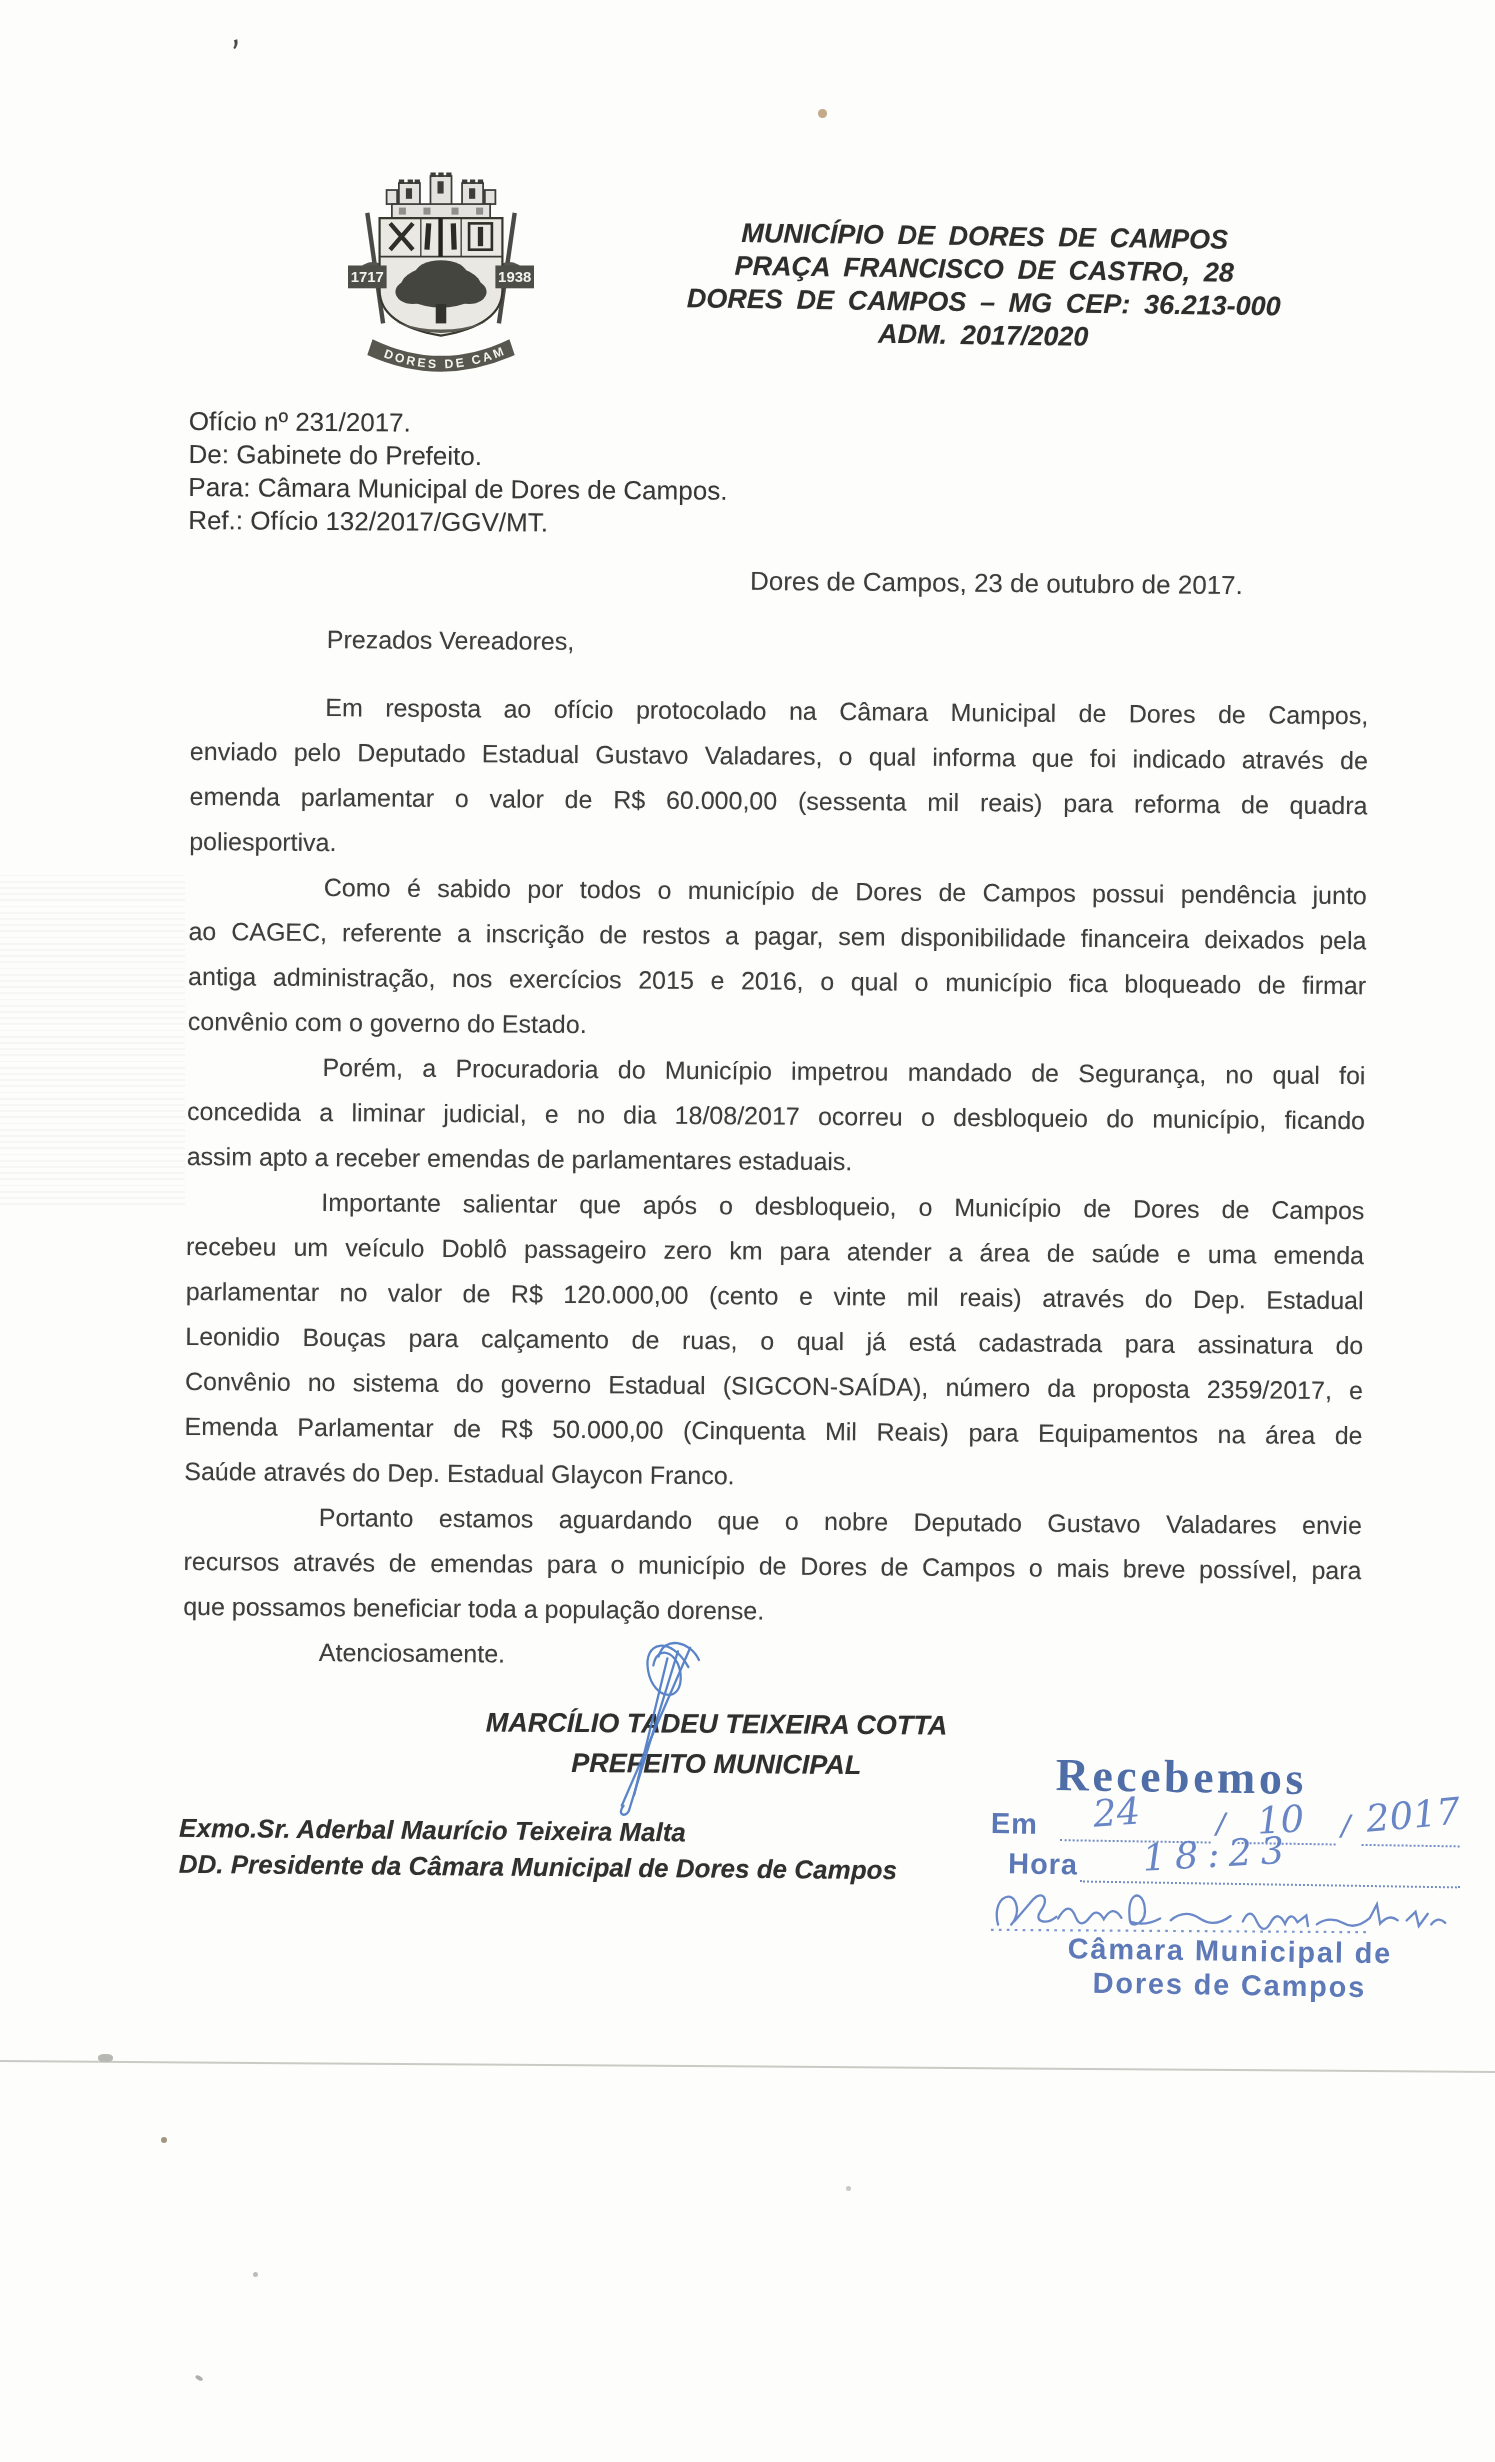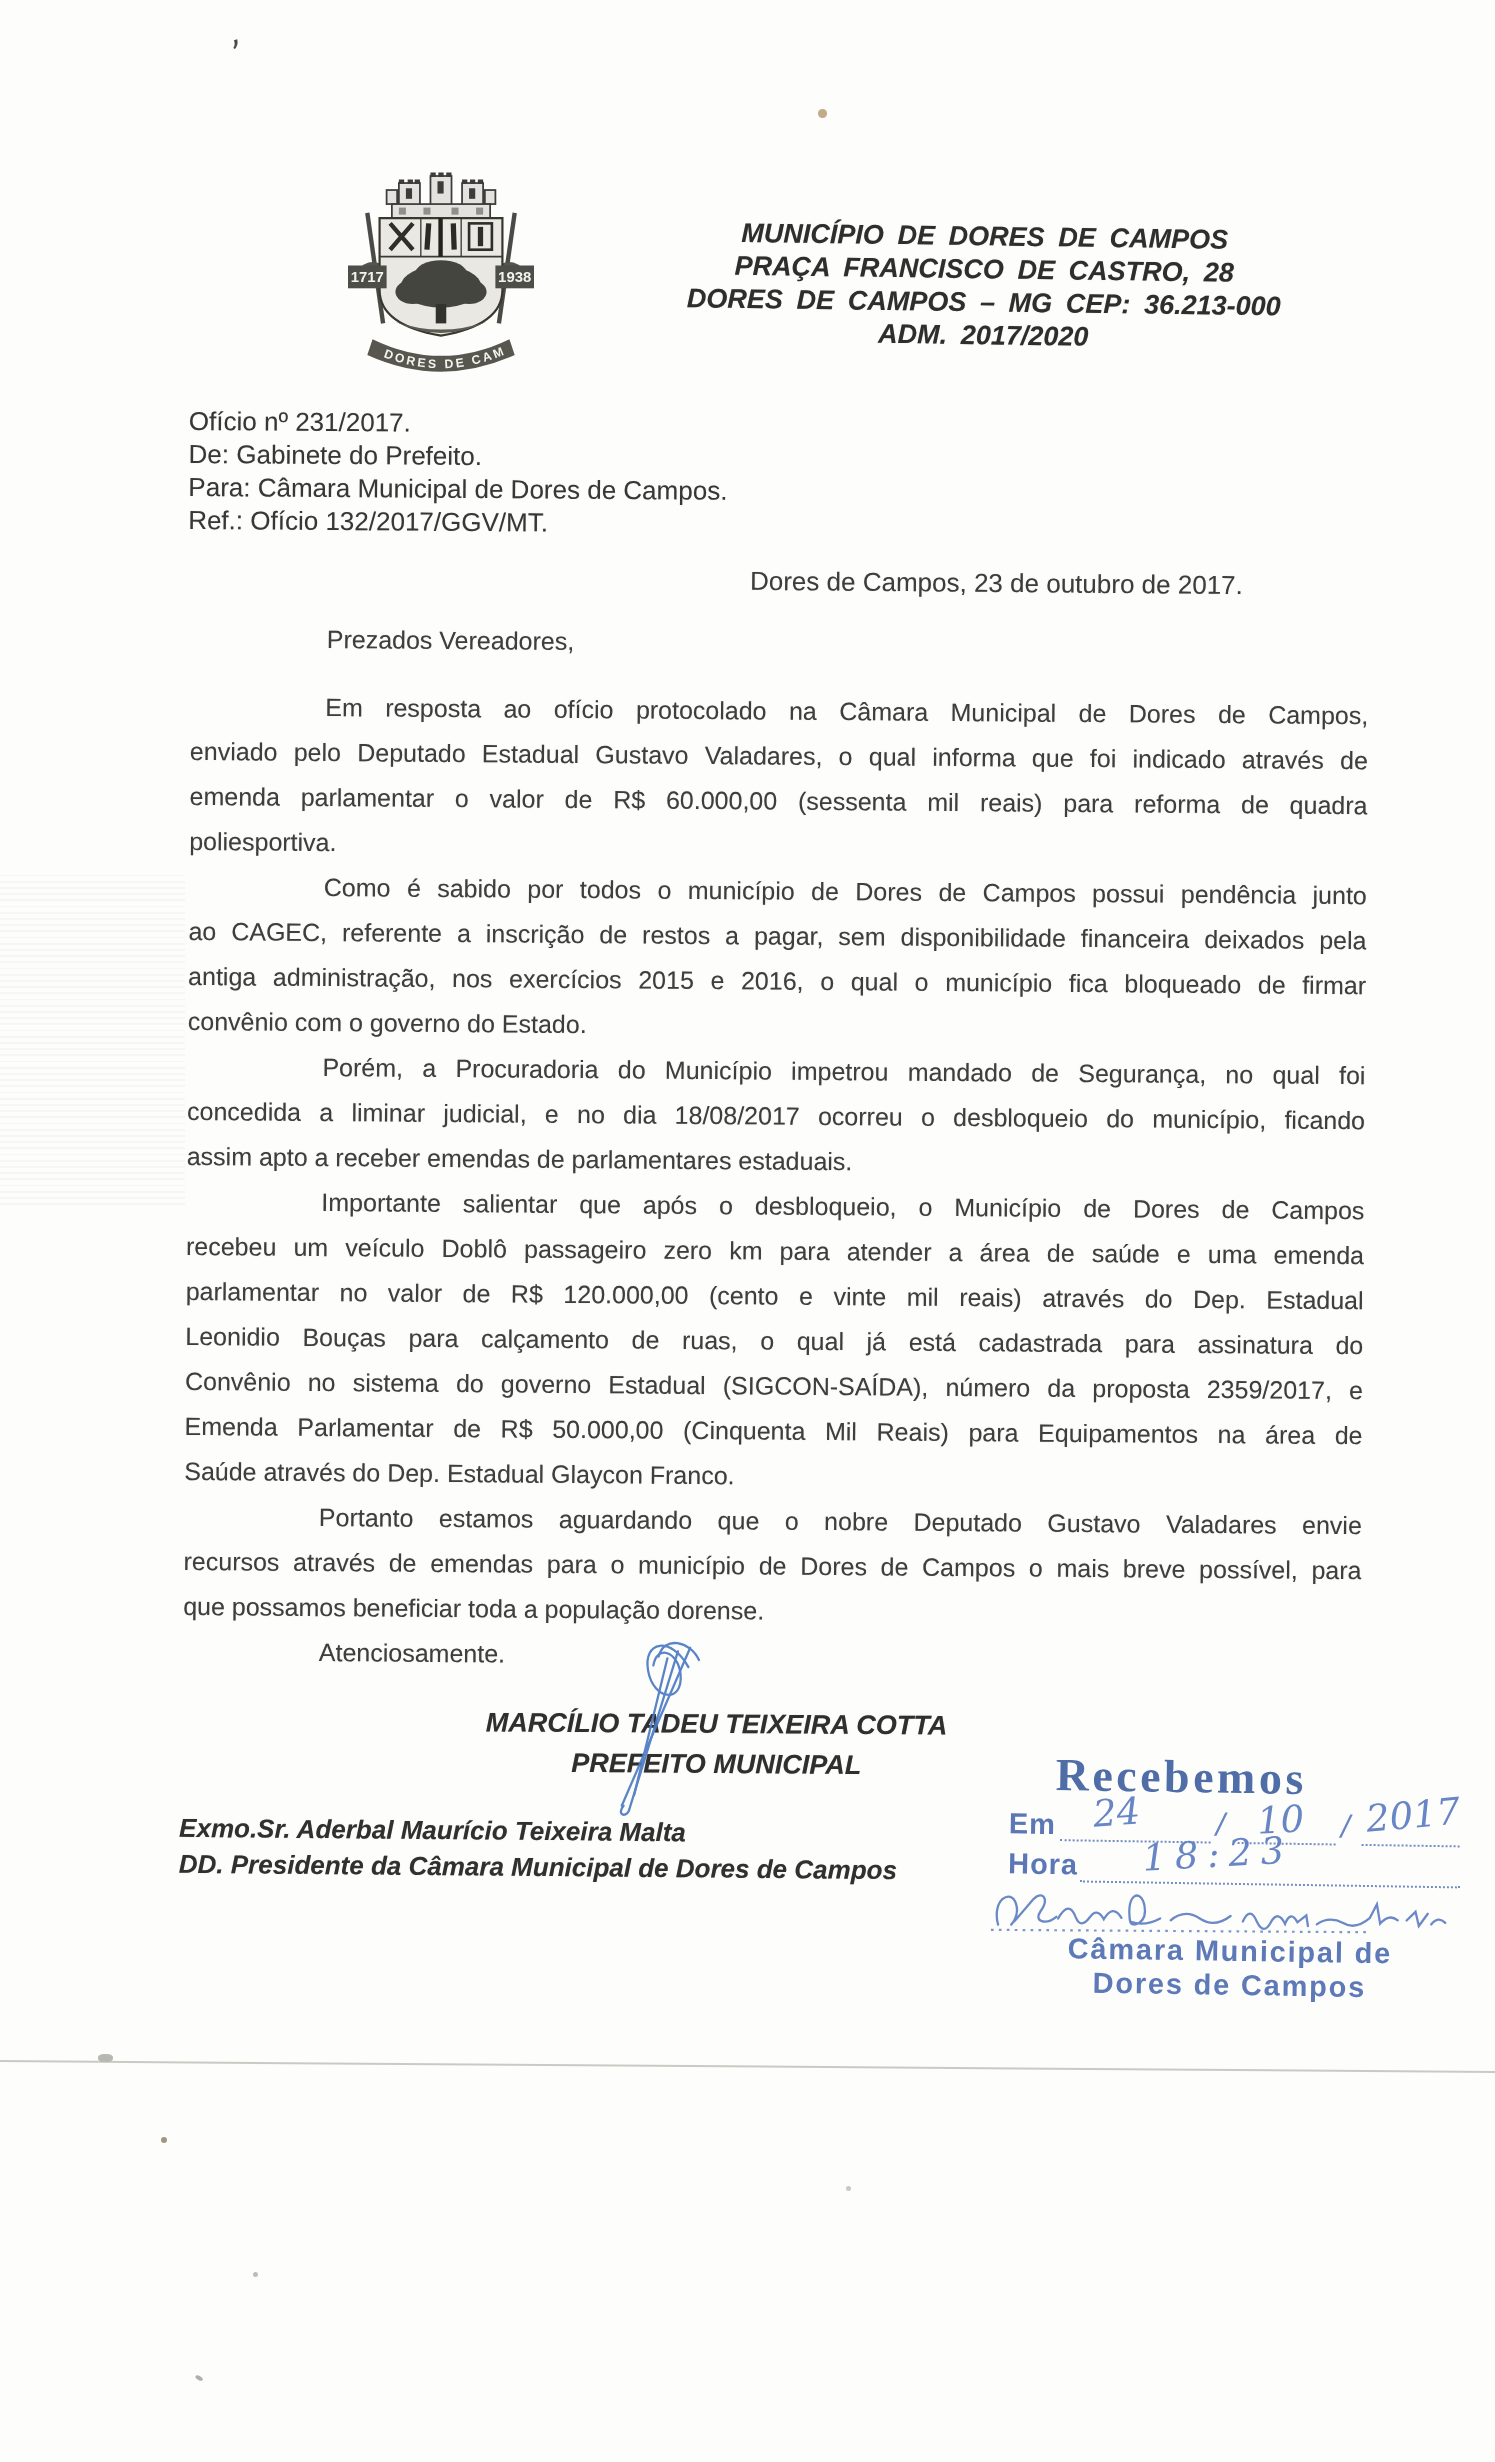--- a/index.html
+++ b/index.html
@@ -208,21 +208,21 @@
     <div>PREFEITO MUNICIPAL</div>
   </div>
 
   <div class="addressee">
     <div>Exmo.Sr. Aderbal Maurício Teixeira Malta</div>
     <div>DD. Presidente da Câmara Municipal de Dores de Campos</div>
   </div>
 
   <div class="stamp">
     <div class="stamp-title">Recebemos</div>
-    <div class="stamp-label" style="left:23px;top:55px;">Em</div>
+    <div class="stamp-label" style="left:5px;top:55px;">Em</div>
     <div class="dotted" style="left:74px;top:56px;width:151px;height:30px;"></div>
     <div class="stamp-slash" style="left:230px;top:51px;">/</div>
     <div class="dotted" style="left:252px;top:56px;width:98px;height:30px;"></div>
     <div class="stamp-slash" style="left:355px;top:51px;">/</div>
     <div class="dotted" style="left:376px;top:56px;width:98px;height:30px;"></div>
     <div class="handwriting" style="left:107px;top:37px;transform:rotate(-5deg);">24</div>
     <div class="handwriting" style="left:271px;top:42px;transform:rotate(-4deg);">10</div>
     <div class="handwriting" style="left:380px;top:35px;transform:rotate(-6deg);">2017</div>
     <div class="stamp-label" style="left:23px;top:95px;">Hora</div>
     <div class="dotted" style="left:95px;top:97px;width:380px;height:30px;"></div>

